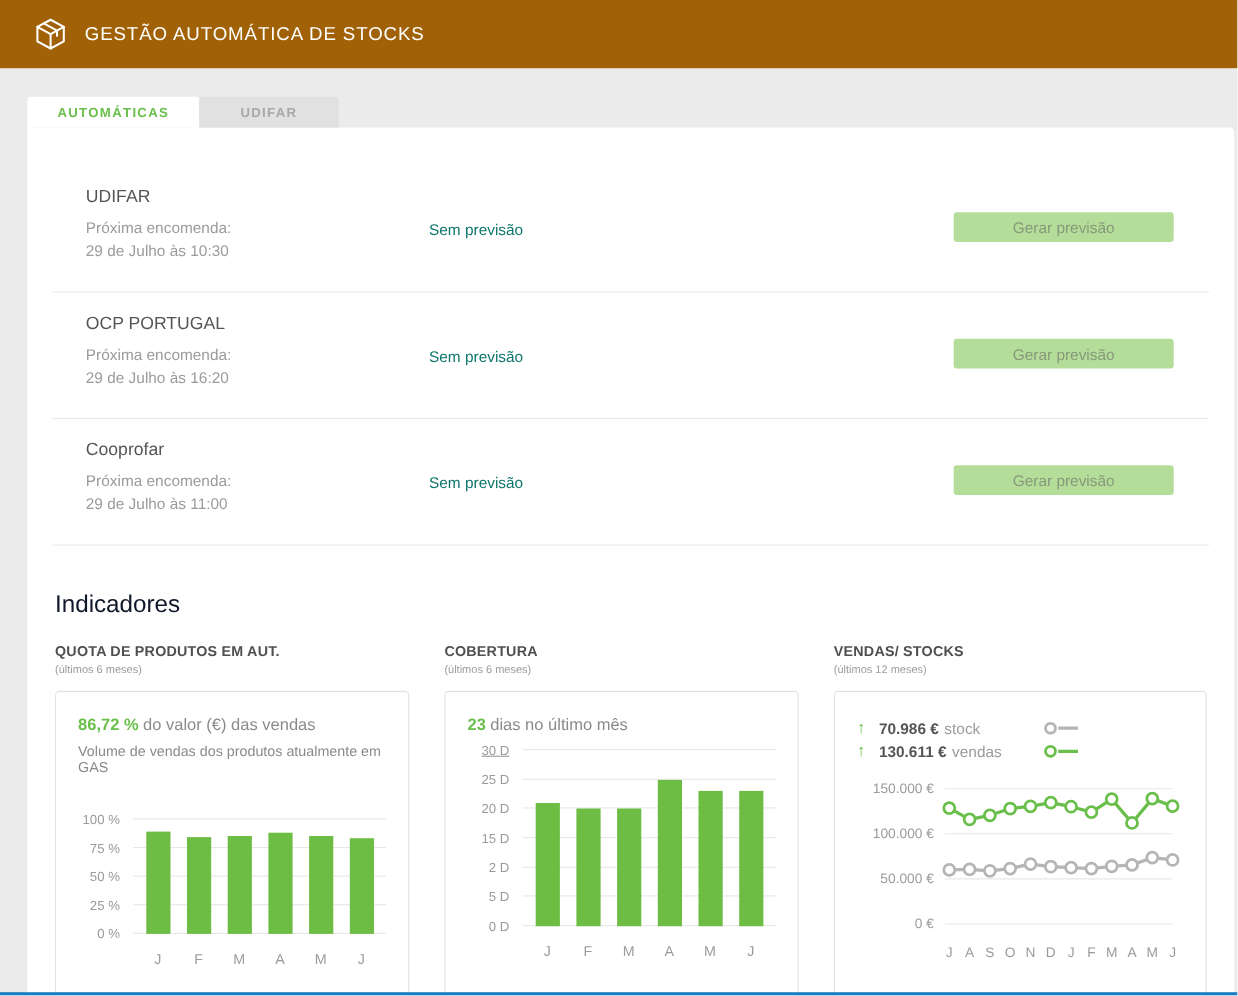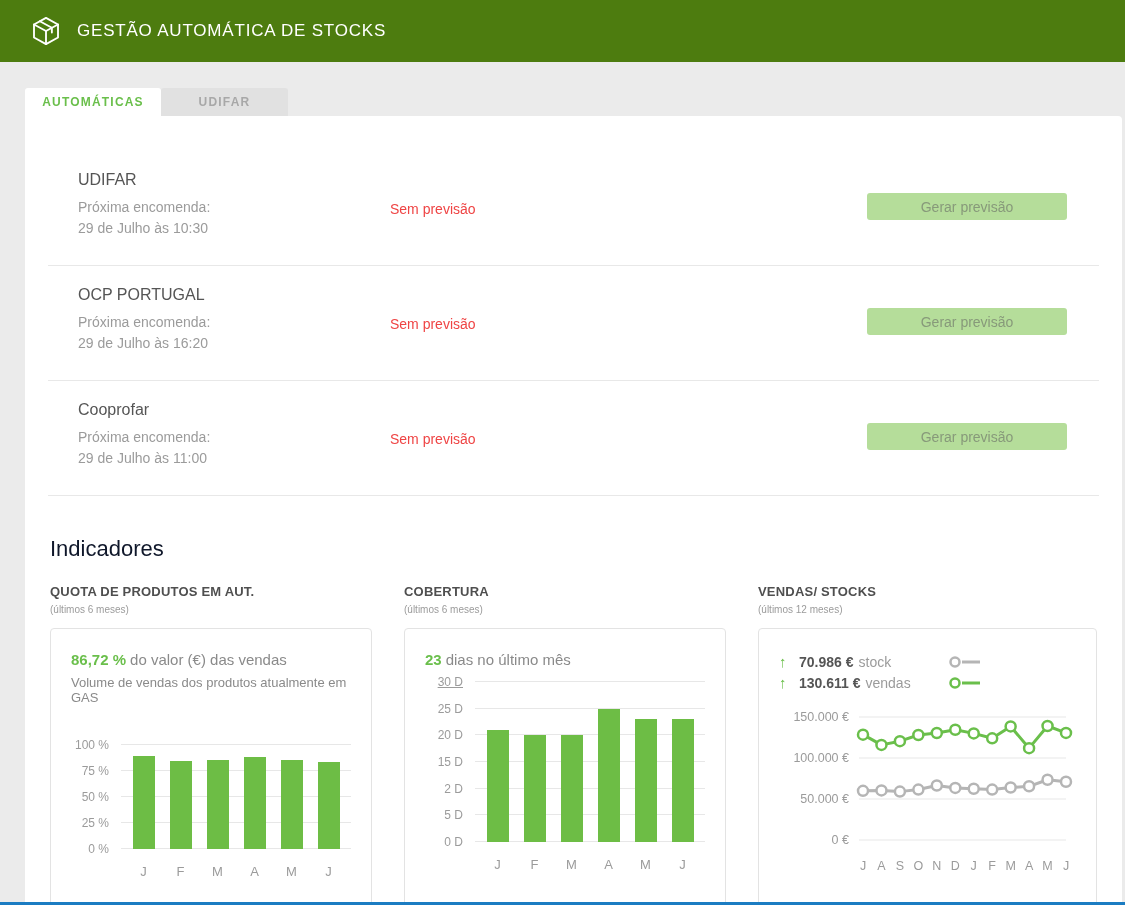--- a/index.html
+++ b/index.html
@@ -4,41 +4,41 @@
 <style>
   * { box-sizing: border-box; }
   html,body { margin:0; padding:0; }
   body {
     width:1125px; height:905px; overflow:hidden; position:relative;
     background:#ebebeb;
     font-family:"Liberation Sans", sans-serif;
     -webkit-font-smoothing:antialiased;
   }
   
-  .topbar { height:62px; background:#4d7c0f; display:flex; align-items:center; padding-left:30px; }
+  .topbar { height:62px; background:#a16207; display:flex; align-items:center; padding-left:30px; }
   .box-icon svg { width:32px; height:32px; display:block; }
   .app-title { color:#fff; font-size:17px; font-weight:500; letter-spacing:0.8px; margin-left:15px; }
 
   
   .tabbar { display:flex; margin:26px 0 0 25px; height:28px; }
   .tab { font-size:12px; font-weight:700; letter-spacing:1.2px; display:flex; align-items:center;
          justify-content:center; cursor:pointer; border-radius:3px 3px 0 0; }
-  .tab.active { width:136px; background:#ffffff; color:#6abf4b; }
+  .tab.active { width:156px; background:#ffffff; color:#6abf4b; }
   .tab.inactive { width:127px; background:#e1e1e1; color:#a8a8a8; }
 
   
   .panel { background:#ffffff; margin:0 3px 0 25px; height:789px; padding-top:35px;
            border-radius:0 4px 0 0; overflow:hidden; }
 
   
   .supplier-row { position:relative; margin:0 23px; padding:20px 0 0 30px; height:115px;
                   border-bottom:1px solid #e8e8e8; }
   .supplier-name { font-size:16px; color:#555555; margin:0 0 8px 0; font-weight:400; }
   .supplier-line { font-size:14px; color:#9b9b9b; line-height:21px; }
-  .supplier-status { position:absolute; left:342px; top:50px; font-size:14px; color:#ef4444; }
+  .supplier-status { position:absolute; left:342px; top:50px; font-size:14px; color:#0f766e; }
   .gen-btn { position:absolute; right:32px; top:42px; width:200px; height:27px;
              background:#b5dd9a; color:#87997a; border:none; border-radius:3px;
              font-size:14px; font-family:inherit; cursor:pointer; }
 
   
   .section-title { font-size:22px; font-weight:400; color:#0f172a; margin:40px 0 0 25px; }
   .grid { display:grid; grid-template-columns:repeat(3,1fr); gap:32px; margin-top:22px; padding:0 25px; }
   .ind-title { font-size:13px; font-weight:700; color:#4f4f4f; letter-spacing:0.2px; margin:0; }
   .ind-sub { font-size:10px; color:#9b9b9b; margin-top:5px; }
   .card { margin-top:13px; border:1px solid #e3e3e3; border-radius:4px; padding:22px 20px;

